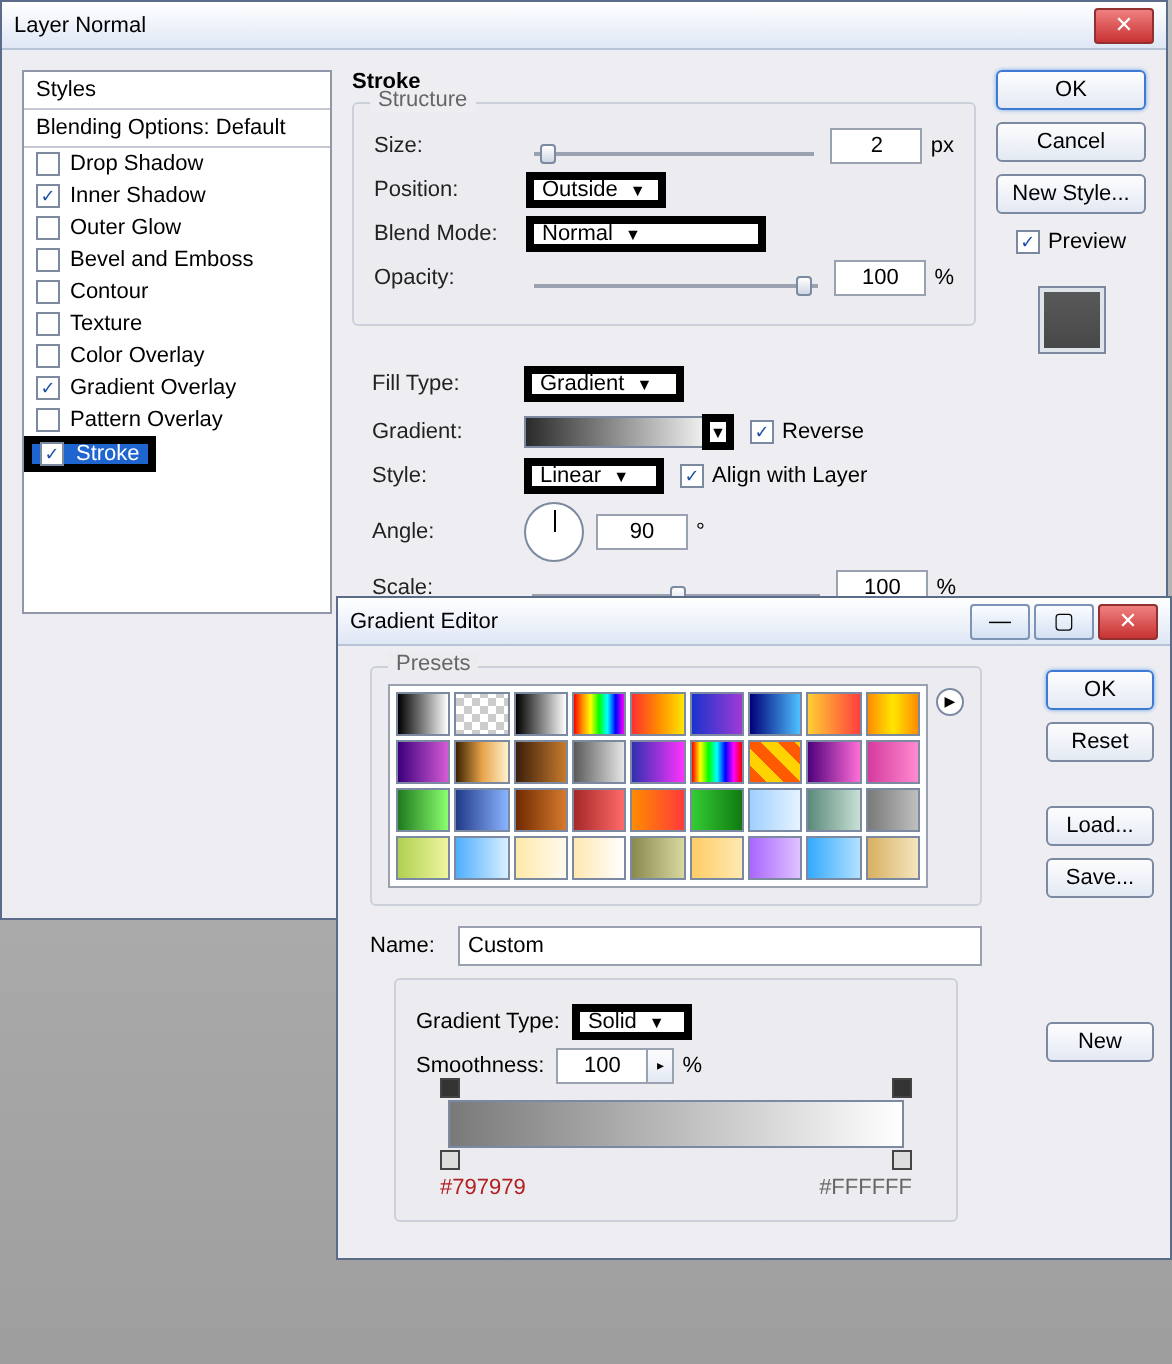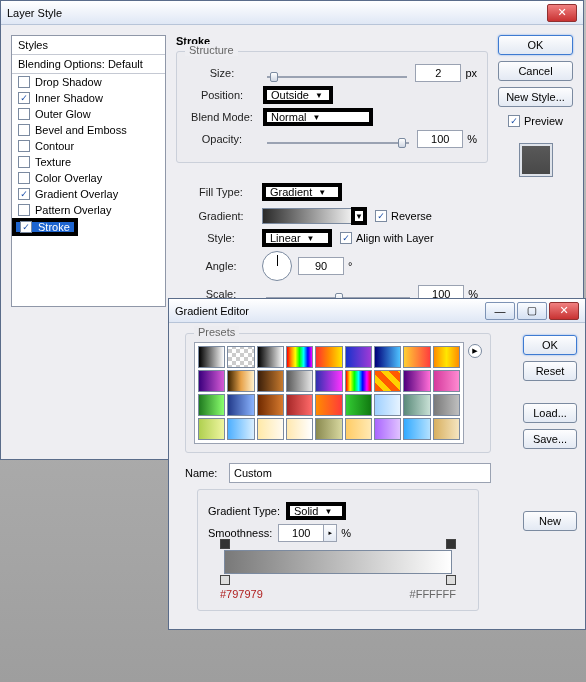--- a/index.html
+++ b/index.html
@@ -13,21 +13,21 @@
   .styles-panel{width:155px;background:#fff;border:1px solid #8f97a8;font-size:11px}
   .sp-head{padding:3px 6px;border-bottom:1px solid #c5c9d3}
   .sp-row{display:flex;align-items:center;gap:5px;padding:2px 6px}
   .sp-row.sel{background:#1e65d0;color:#fff}
   .sp-sub{}
   .chk{width:12px;height:12px;border:1px solid #7b8aa0;background:#fff;display:inline-flex;align-items:center;justify-content:center;color:#1c4fa8;font-size:9px;line-height:0}
   .main{flex:1}
   .grp{border:1px solid #cbd0da;border-radius:3px;margin-bottom:20px;padding:8px 10px 10px;position:relative;background:#ececf0}
   .grp-title{position:absolute;top:-8px;left:8px;background:#eeeef2;padding:0 4px;color:#666}
   .frow{display:flex;align-items:center;margin:4px 0}
-  .flabel{width:70px;text-align:center;margin-right:6px;color:#222}
+  .flabel{width:70px;text-align:left;margin-right:6px;color:#222}
   .num{width:46px;height:18px;border:1px solid #9aa2b2;background:#fff;text-align:center}
   .unit{margin-left:4px}
   .sel{height:18px;border:4px solid #000000;background:#fff;display:inline-flex;align-items:center;padding:0 4px;gap:6px}
   .sel .caret{font-size:8px}
   .slider{height:6px;flex:1}
   .track{position:relative;height:2px;background:#9aa2b2;margin:6px 8px 0 4px}
   .handle{position:absolute;top:-4px;width:8px;height:10px;background:linear-gradient(#fff,#cfd6e3);border:1px solid #7b8aa0;border-radius:2px}
   .btns{width:75px;display:flex;flex-direction:column;gap:6px;align-items:stretch}
   .btn{height:20px;border:1px solid #7b8aa0;border-radius:3px;background:linear-gradient(#fdfdfe,#e3e9f3);text-align:center;line-height:18px}
   .btn.blue{border-color:#3e7ad1;box-shadow:0 0 2px #6ea3ea}
@@ -52,21 +52,21 @@
   .spinbtn{width:14px;height:18px;border:1px solid #9aa2b2;background:linear-gradient(#fdfdfe,#e3e9f3);display:inline-flex;align-items:center;justify-content:center;font-size:7px;margin-left:-1px}
   
   .ruled{position:absolute;left:0;top:0;right:0;bottom:0;background:linear-gradient(180deg,#bfbfbf 0,#b0b0b0 50%,#9e9e9e 100%);z-index:-1}
 </style>
 </head>
 <body>
 <div class="ruled"></div>
 
 <div class="win ls">
   <div class="titlebar">
-    <span class="title">Layer Style</span>
+    <span class="title">Layer Normal</span>
     <div class="tbtn red">✕</div>
   </div>
   <div class="body">
 
     <div class="styles-panel">
       <div class="sp-head">Styles</div>
       <div class="sp-head" style="border-bottom:1px solid #c5c9d3">Blending Options: Default</div>
       <div id="styles-rows"><div class="sp-row">
             <span class="chk"></span>
             <span>Drop Shadow</span>
@@ -116,21 +116,21 @@
         </div>
         <div class="frow">
           <span class="flabel">Position:</span>
           <span class="sel" style="width:70px">
               <span>Outside</span>
               <span class="caret">▼</span>
             </span>
         </div>
         <div class="frow">
           <span class="flabel">Blend Mode:</span>
-          <span class="sel" style="width:110px">
+          <span class="sel" style="width:120px">
               <span>Normal</span>
               <span class="caret">▼</span>
             </span>
         </div>
         <div class="frow">
           <span class="flabel">Opacity:</span>
           <div class="slider">
               <div class="track">
                 <div class="handle" style="left:92%"></div>
               </div>

